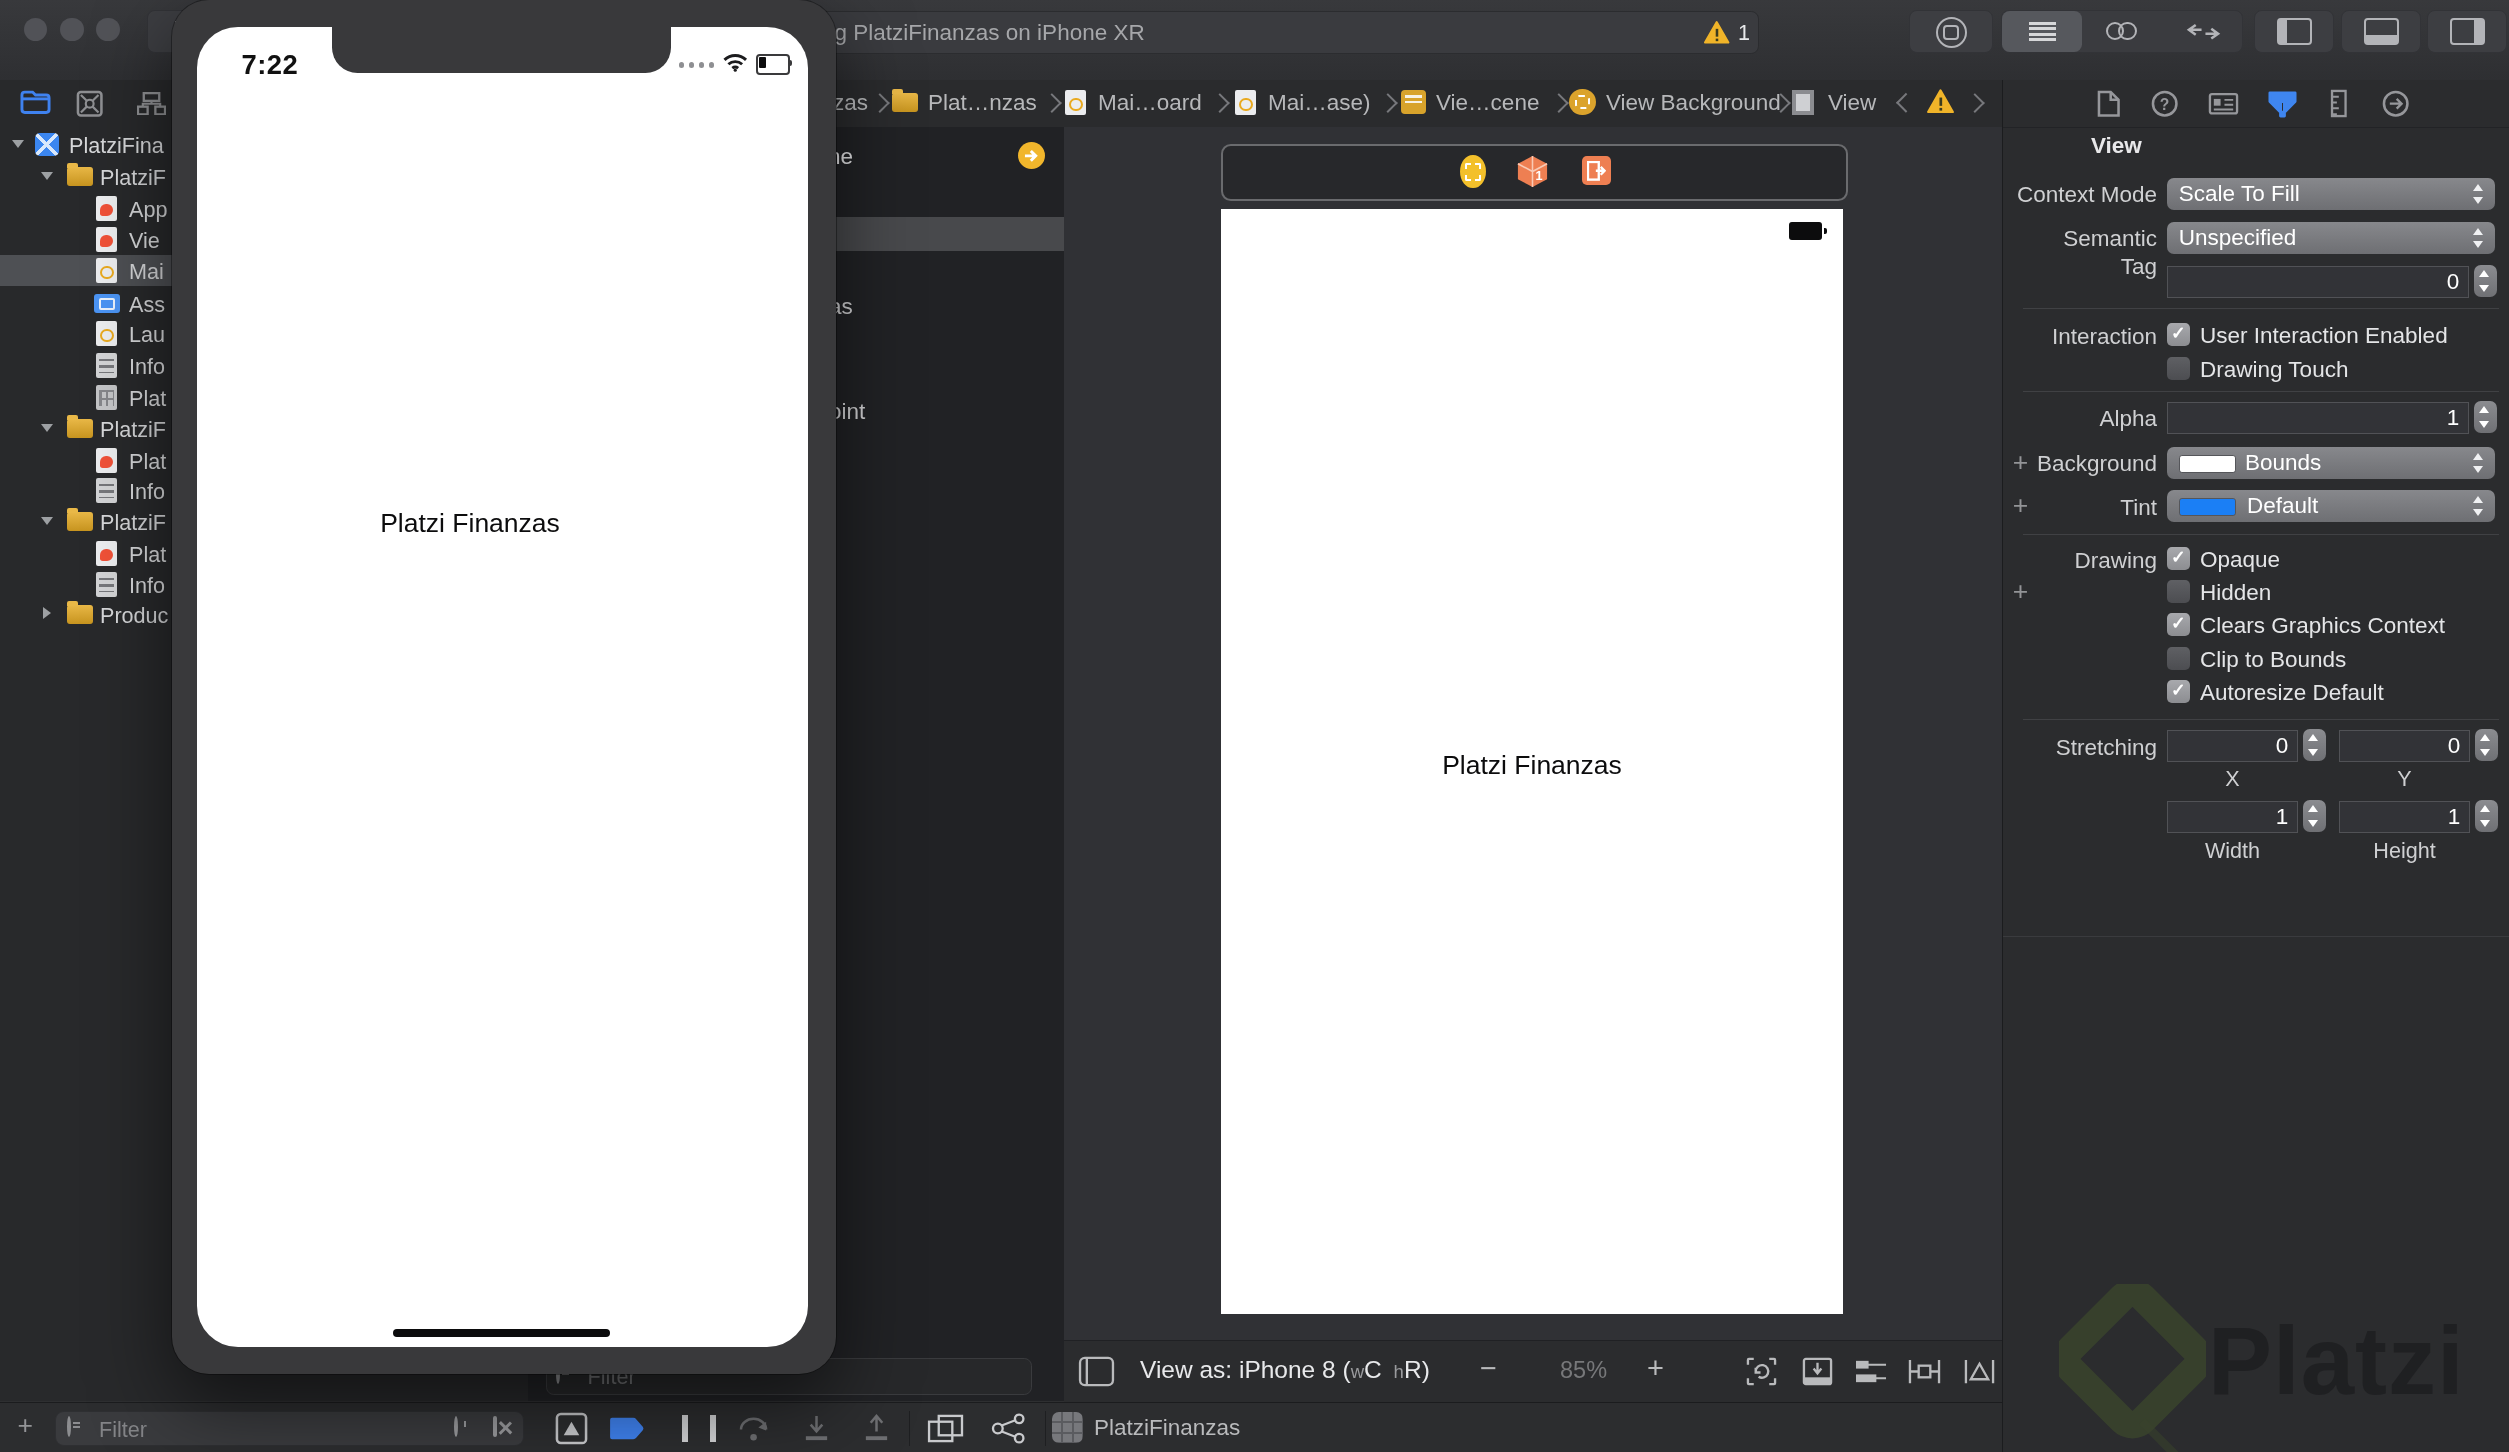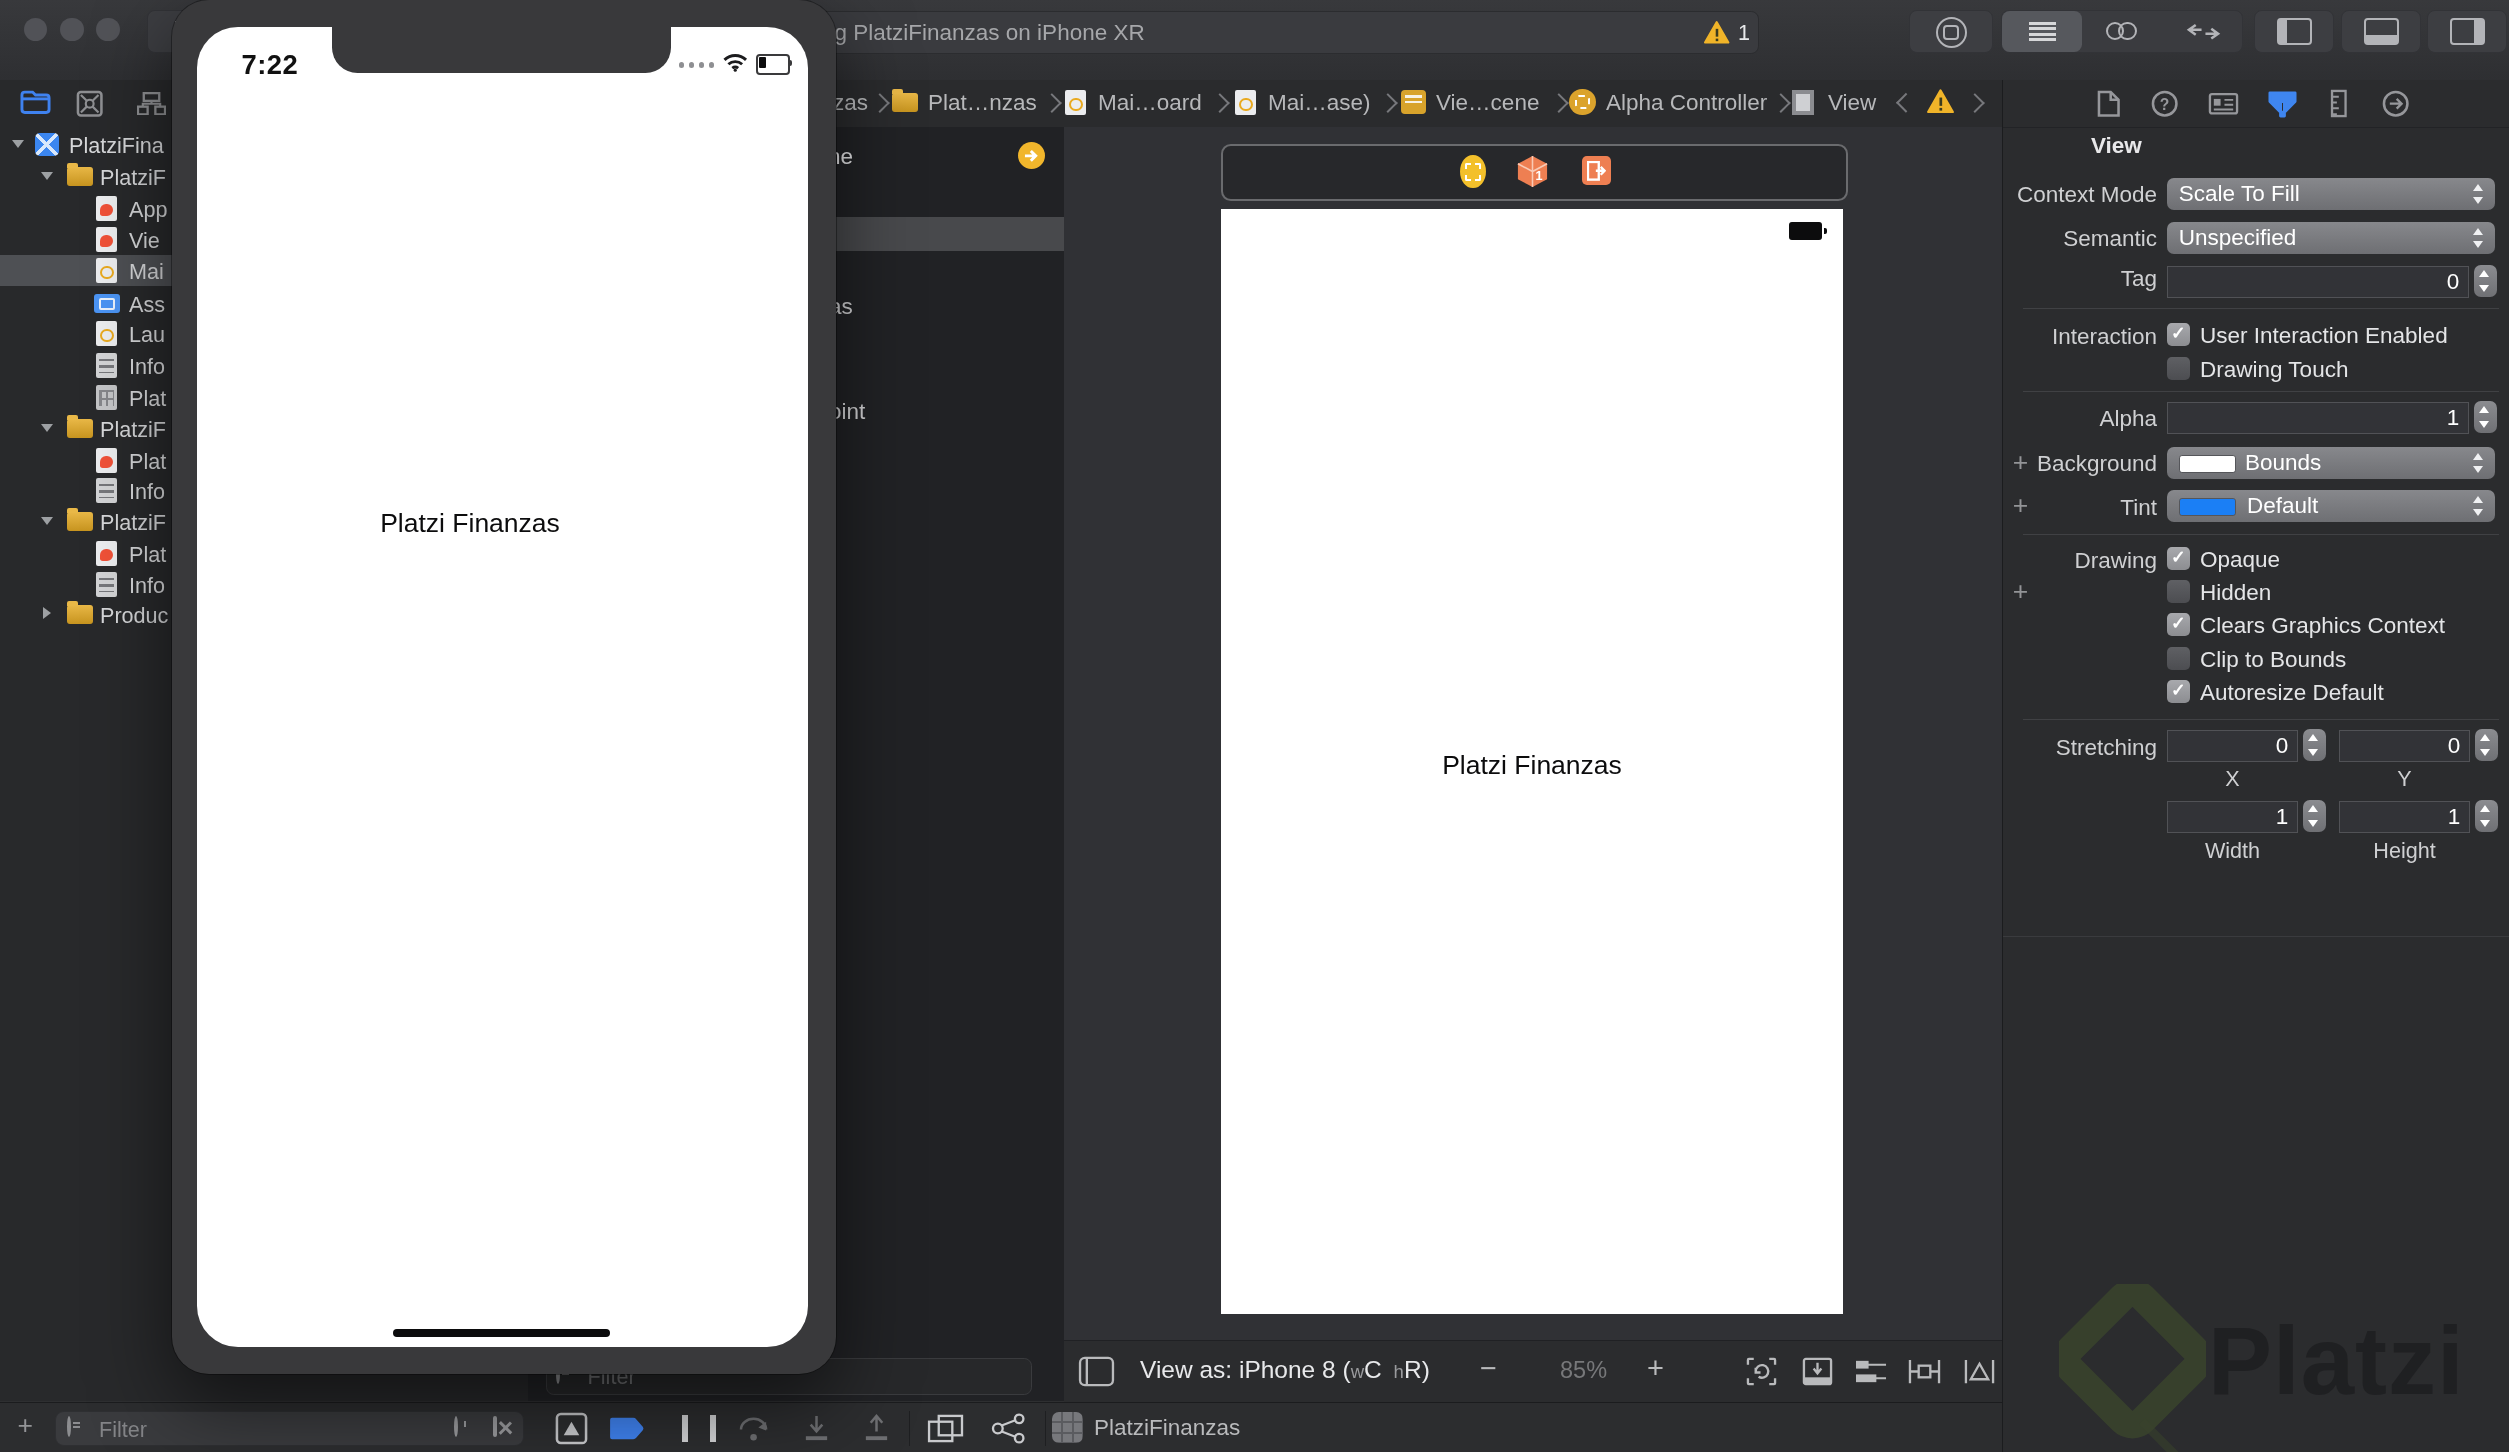--- a/index.html
+++ b/index.html
@@ -283,21 +283,21 @@
     <span class="abs i-page sb" style="left:537px;top:9.8px"></span>
     <span class="abs bc" style="left:570px">Mai…oard</span>
     <span class="abs chev" style="left:685px"></span>
     <span class="abs i-page sb" style="left:707px;top:9.8px"></span>
     <span class="abs bc" style="left:740px">Mai…ase)</span>
     <span class="abs chev" style="left:853px"></span>
     <span class="abs bi-scene" style="left:873px"></span>
     <span class="abs bc" style="left:908px">Vie…cene</span>
     <span class="abs chev" style="left:1024px"></span>
     <span class="abs bi-vc" style="left:1041px"></span>
-    <span class="abs bc" style="left:1078px">Alpha Controller</span>
+    <span class="abs bc" style="left:1078px">View Background</span>
     <span class="abs chev" style="left:1246px"></span>
     <span class="abs bi-view" style="left:1264px"></span>
     <span class="abs bc" style="left:1300px">View</span>
     <span class="abs chev l" style="left:1371px"></span>
     <svg class="abs" style="left:1398px;top:7.8px" width="29" height="27.4" viewBox="0 0 28 26">
       <path d="M14 2 L26 23 H2 Z" fill="#f0b429" stroke="#f0b429" stroke-width="2" stroke-linejoin="round"></path>
       <rect x="13" y="9" width="2.6" height="8" fill="#3a3b1e"></rect>
       <rect x="13" y="19" width="2.6" height="2.6" fill="#3a3b1e"></rect>
     </svg>
     <span class="abs chev" style="left:1440px"></span>
@@ -450,21 +450,21 @@
       <span class="ptxt">Scale To Fill</span>
       <span class="pchev"></span>
     </div>
 
     <span class="abs ilabel" style="top:146px">Semantic</span>
     <div class="abs pop" style="top:142px">
       <span class="ptxt">Unspecified</span>
       <span class="pchev"></span>
     </div>
 
-    <span class="abs ilabel" style="top:186px">Tag</span>
+    <span class="abs ilabel" style="top:174px">Tag</span>
     <div class="abs nf" style="left:164px;top:186px;width:300px">
       <span class="v">0</span>
     </div>
     <span class="abs stp" style="left:471px;top:185px"></span>
 
     <div class="abs isep" style="top:228px"></div>
 
     <span class="abs ilabel" style="top:244px">Interaction</span>
     <span class="abs cbx on" style="top:243px"></span>
     <span class="abs ctext" style="top:243px">User Interaction Enabled</span>

